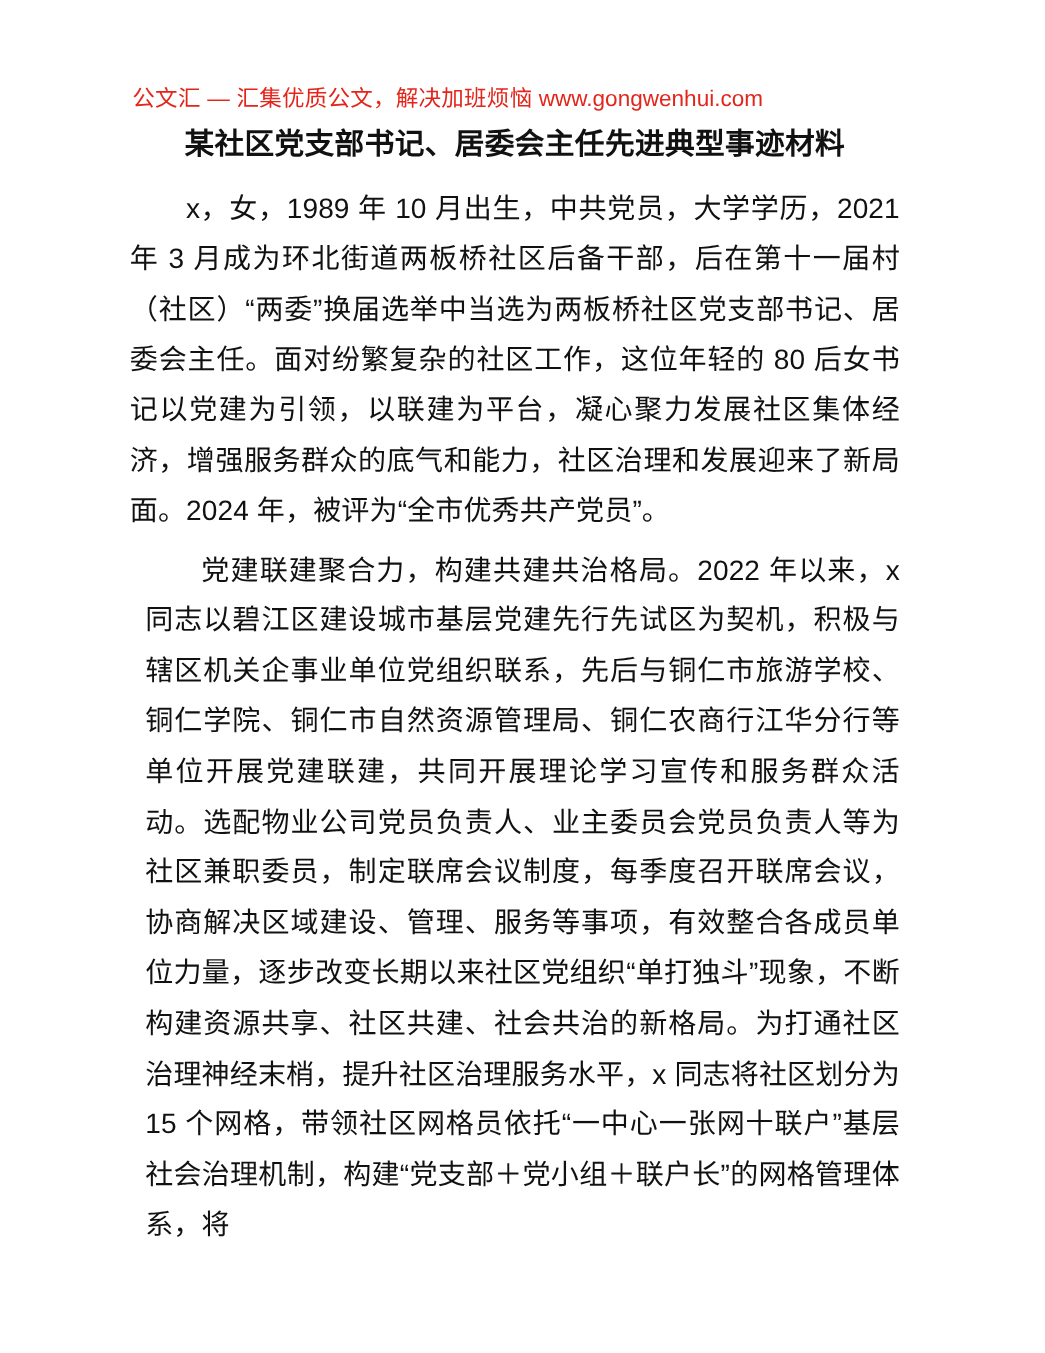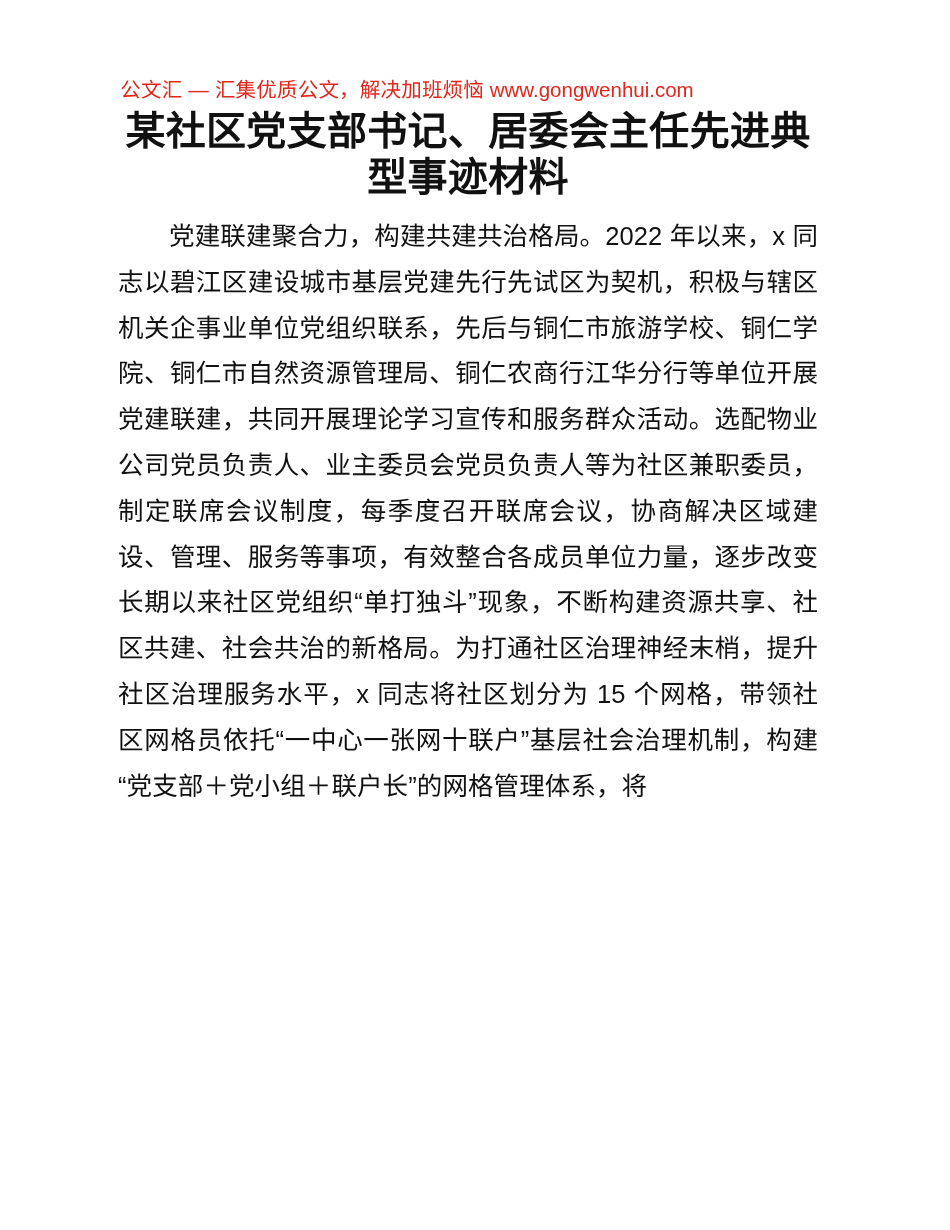--- a/index.html
+++ b/index.html
@@ -44,21 +44,21 @@
 
   
   .doc {
     position: absolute;
     top: 108px;
     left: 118px;
     width: 700px;
   }
 
   .doc-title {
-    font-size: 40px;
+    font-size: 27px;
     line-height: 46px;
     font-weight: 600;
     text-align: center;
     letter-spacing: 0.3px;
     margin: 0 0 14px 0;
     color: #111111;
     font-family: "Liberation Sans", "DejaVu Sans", sans-serif;
   }
 
   .para {
@@ -85,18 +85,19 @@
 <div id="page">
 
   <div class="banner">
     <span>公文汇 — 汇集优质公文，解决加班烦恼</span><span class="site"> www.gongwenhui.com</span>
   </div>
 
   <div class="doc">
 
     <h1 class="doc-title">某社区党支部书记、居委会主任先进典型事迹材料</h1>
 
+    <p class="para">x，女，1989 年 10 月出生，中共党员，大学学历，2021 年 3 月成为环北街道两板桥社区后备干部，后在第十一届村（社区）“两委”换届选举中当选为两板桥社区党支部书记、居委会主任。面对纷繁复杂的社区工作，这位年轻的 80 后女书记以党建为引领，以联建为平台，凝心聚力发展社区集体经济，增强服务群众的底气和能力，社区治理和发展迎来了新局面。2024 年，被评为“全市优秀共产党员”。</p>
 
     <p class="para">党建联建聚合力，构建共建共治格局。2022 年以来，x 同志以碧江区建设城市基层党建先行先试区为契机，积极与辖区机关企事业单位党组织联系，先后与铜仁市旅游学校、铜仁学院、铜仁市自然资源管理局、铜仁农商行江华分行等单位开展党建联建，共同开展理论学习宣传和服务群众活动。选配物业公司党员负责人、业主委员会党员负责人等为社区兼职委员，制定联席会议制度，每季度召开联席会议，协商解决区域建设、管理、服务等事项，有效整合各成员单位力量，逐步改变长期以来社区党组织“单打独斗”现象，不断构建资源共享、社区共建、社会共治的新格局。为打通社区治理神经末梢，提升社区治理服务水平，x 同志将社区划分为 15 个网格，带领社区网格员依托“一中心一张网十联户”基层社会治理机制，构建“党支部＋党小组＋联户长”的网格管理体系，将</p>
 
   </div>
 
 </div>
 
 </body></html>

